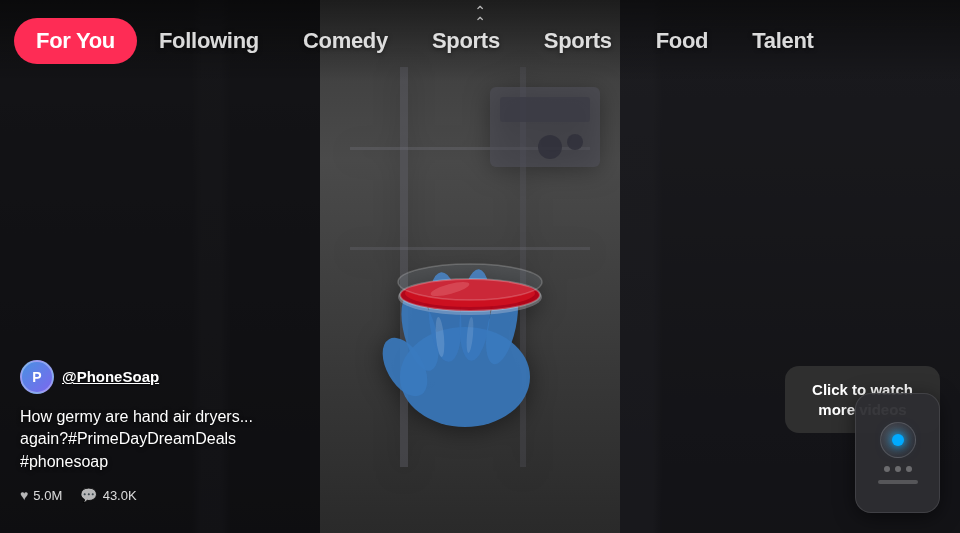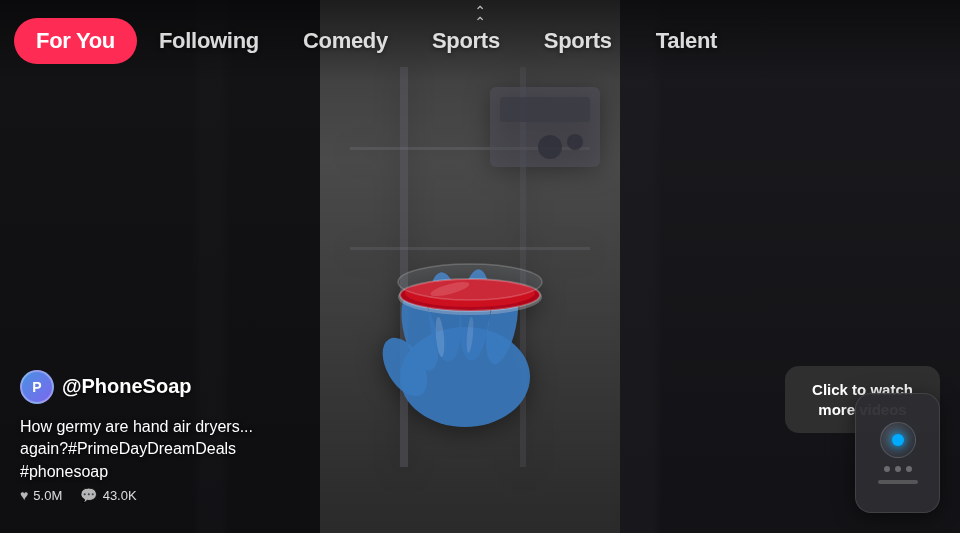--- a/index.html
+++ b/index.html
@@ -156,33 +156,34 @@
       display: flex;
       align-items: center;
       justify-content: center;
       font-size: 14px;
       color: white;
       font-weight: bold;
       border: 2px solid rgba(255,255,255,0.3);
     }
 
     .username {
-      font-size: 20px;
+      font-size: 15px;
       font-weight: 600;
       color: #fff;
       text-shadow: 0 1px 3px rgba(0,0,0,0.7);
+      text-decoration: underline;
     }
 
     .description {
       font-size: 16px;
       font-weight: 500;
       color: #fff;
       line-height: 1.4;
       text-shadow: 0 1px 4px rgba(0,0,0,0.8);
-      margin-bottom: 4px;
+      margin-bottom: 14px;
     }
 
     .stats-row {
       display: flex;
       align-items: center;
       gap: 18px;
     }
 
     .stat-item {
       display: flex;
@@ -331,20 +332,21 @@
   <div class="chevron-up">
     <span>⌃</span>
     <span>⌃</span>
   </div>
   <div class="nav-items">
     <div class="nav-tab active">For You</div>
     <div class="nav-tab">Following</div>
     <div class="nav-tab">Comedy</div>
     <div class="nav-tab">Sports</div>
     <div class="nav-tab">Sports</div>
+    <div class="nav-tab">Food</div>
     <div class="nav-tab">Talent</div>
   </div>
 </div>
 
 <div class="bottom-left">
   <div class="user-row">
     <div class="user-avatar">
       <span>P</span>
     </div>
     <span class="username">@PhoneSoap</span>

